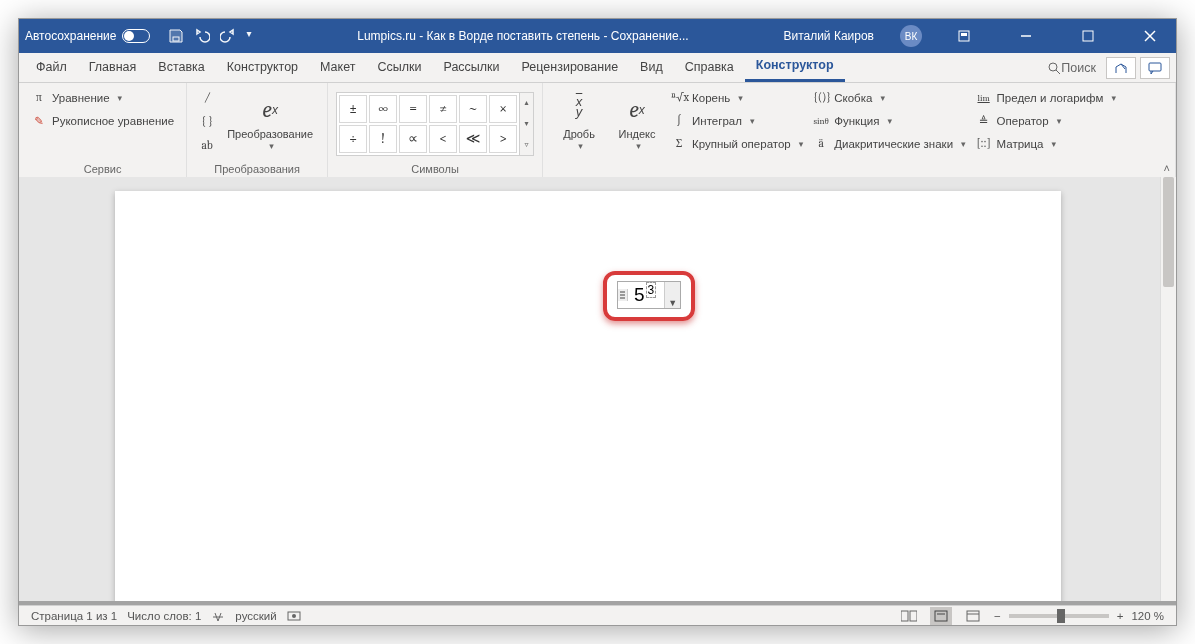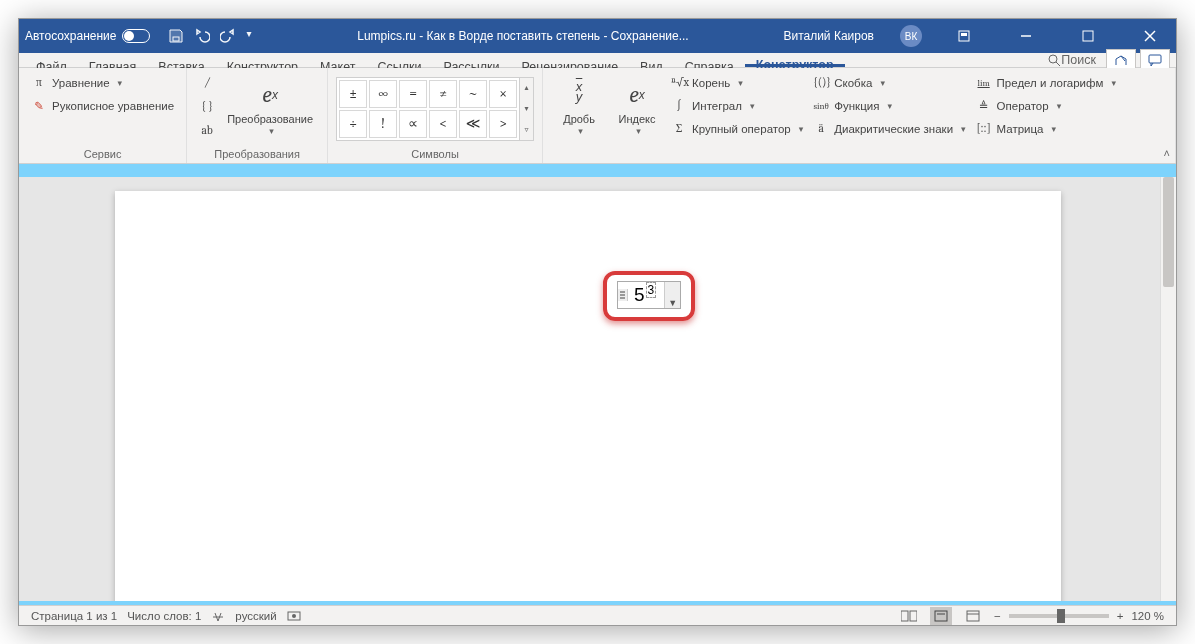--- a/index.html
+++ b/index.html
@@ -1,29 +1,29 @@
 <!DOCTYPE html>
 <html><head>
 <meta charset="utf-8">
 <style>
 * { box-sizing: border-box; margin: 0; padding: 0; font-family: "Segoe UI", Tahoma, sans-serif; }
 body { background: #fff; width: 1195px; height: 644px; position: relative; overflow: hidden; }
-.win-frame { position: absolute; inset: 18px; background: #7dd3fc; box-shadow: 0 4px 30px rgba(0,0,0,0.35); border:1px solid #999; }
+.win-frame { position: absolute; inset: 18px; background: #a3a3a3; box-shadow: 0 4px 30px rgba(0,0,0,0.35); border:1px solid #999; }
 .titlebar { height: 34px; background: #2B579A; display: flex; align-items: center; color: #fff; font-size: 12px; padding: 0 6px; }
 .titlebar .left { display:flex; align-items:center; gap:8px; }
 .autosave-toggle { display:flex; align-items:center; gap:6px; }
 .toggle { width:28px; height:14px; border:1px solid #fff; border-radius:7px; position:relative; background:#2B579A; }
 .toggle::after { content:""; position:absolute; width:10px; height:10px; border-radius:50%; background:#fff; top:1px; left:1px; }
 .qat { display:flex; gap:10px; margin-left:10px; }
 .qat-icon { width:16px; height:16px; opacity:.95; }
 .titlebar .center { flex:1; text-align:center; white-space:nowrap; overflow:hidden; }
 .titlebar .right { display:flex; align-items:center; gap:22px; }
 .avatar { width:22px; height:22px; border-radius:50%; background:#6b8bc4; color:#fff; font-size:10px; display:flex; align-items:center; justify-content:center; }
 .win-btn { width:40px; height:34px; display:flex; align-items:center; justify-content:center; color:#fff; }
-.tabs { height:15px; background:#f3f2f1; border-bottom:1px solid #d0d0d0; display:flex; align-items:stretch; padding-left:6px; }
+.tabs { height:30px; background:#f3f2f1; border-bottom:1px solid #d0d0d0; display:flex; align-items:stretch; padding-left:6px; }
 .tab { padding:0 11px; font-size:12.5px; line-height:28px; color:#444; cursor:pointer; }
 .tab.active { color:#2B579A; font-weight:600; border-bottom:3px solid #2B579A; line-height:25px;}
 .tabs-spacer { flex:1; }
 .search-box { display:flex; align-items:center; color:#666; font-size:12.5px; padding-right:10px; }
 .tab-icons { display:flex; align-items:center; gap:4px; padding-right:6px; }
 .tab-icon-btn { width:30px; height:22px; border:1px solid #c8c6c4; display:flex; align-items:center; justify-content:center; background:#fff; font-size:12px;}
 .ribbon { height:96px; background:#f3f2f1; border-bottom:1px solid #d0d0d0; display:flex; position:relative; }
 .group { border-right:1px solid #e0e0e0; padding:3px 8px 0; display:flex; flex-direction:column; }
 .group-body { flex:1; display:flex; gap:2px; align-items:flex-start; }
 .group-title { text-align:center; font-size:11px; color:#666; padding:2px 0 3px; }

